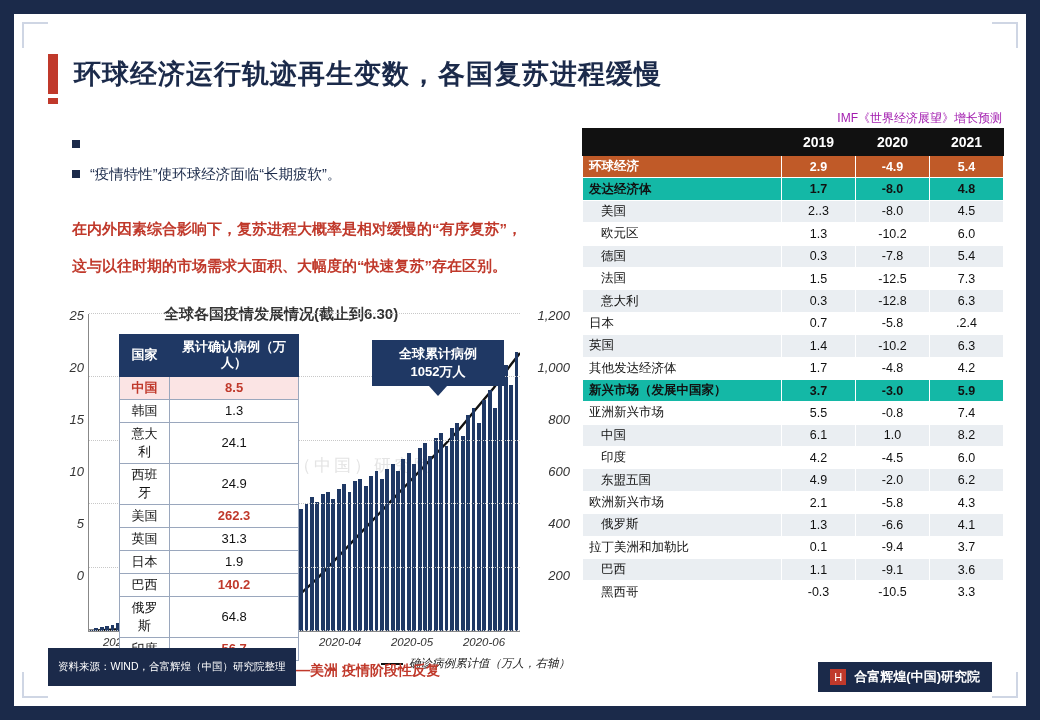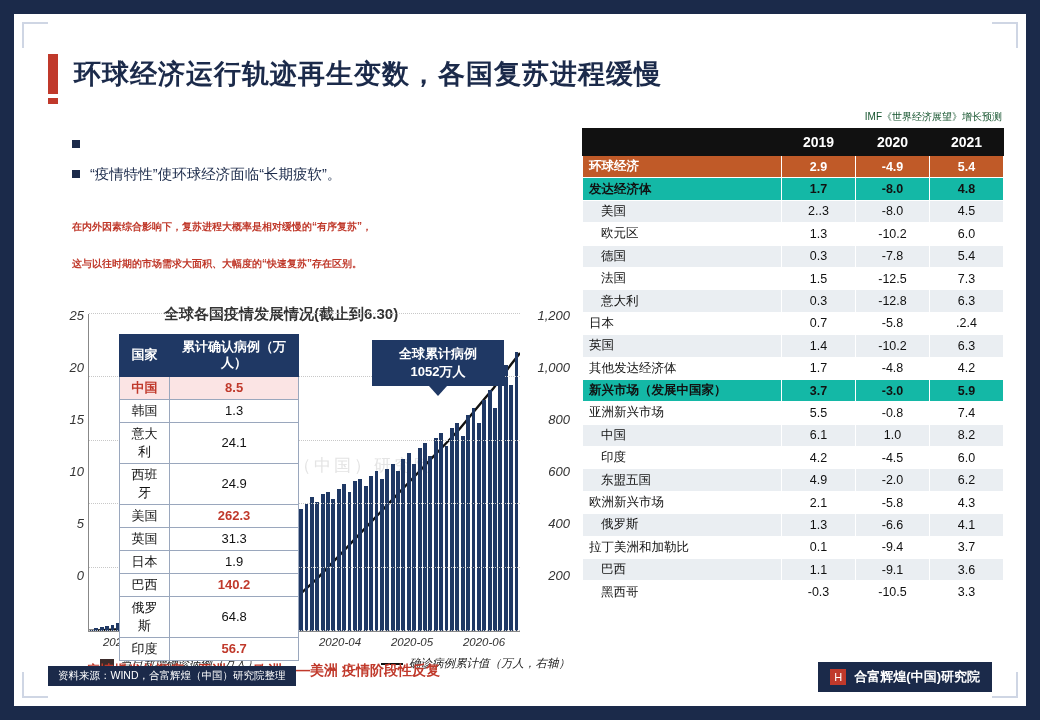--- a/index.html
+++ b/index.html
@@ -28,21 +28,21 @@
   .title-text {
     font-size:27px; font-weight:bold; color:#1b2a4a; letter-spacing:1px;
     white-space:nowrap;
   }
 
   .bullets { position:absolute; left:58px; top:120px; width:470px; }
   .bullet { display:flex; align-items:flex-start; margin-bottom:16px; }
   .bullet .sq { width:8px; height:8px; background:#1b2a4a; margin:6px 10px 0 0; flex:0 0 8px; }
   .bullet .txt { font-size:14.5px; color:#1b2a4a; line-height:1.4; }
 
-  .redline { position:absolute; left:58px; font-size:10px; font-weight:bold; color:#c0392b;text-align:right; }
+  .redline { position:absolute; left:58px; font-size:15px; font-weight:bold; color:#c0392b;text-align:right; }
   .rl1 { top:206px; }
   .rl2 { top:243px; }
 
   .chart-title {
     position:absolute; left:150px; top:291px; font-size:15px; font-weight:bold; color:#333;
   }
 
   
   .chart-wrap { position:absolute; left:36px; top:288px; width:520px; height:360px;font-style:italic; }
   .ylabels { position:absolute; left:0; top:8px; width:34px; text-align:right; font-size:13px; color:#333; }
@@ -92,21 +92,21 @@
     content:""; position:absolute; left:50%; bottom:-10px; margin-left:-9px;
     border-left:9px solid transparent; border-right:9px solid transparent; border-top:10px solid #1f3864;
   }
 
   .order-note {
     position:absolute; left:72px; top:648px; font-size:14px; font-weight:bold; color:#c0392b;
     white-space:nowrap;
   }
 
   
-  .imf-cap { position:absolute; right:24px; top:96px; font-size:10px; color:#14532d; }
+  .imf-cap { position:absolute; right:24px; top:96px; font-size:12px; color:#a21caf; }
   .imf {
     position:absolute; left:568px; top:114px; width:422px;
     border-collapse:collapse; font-size:12.5px;
   }
   .imf th {
     background:#111111; color:#ffffff; font-weight:bold; font-size:14px;
     padding:5px 4px; text-align:center; border:1px solid #111;
   }
   .imf th.blank { background:#111; }
   .imf td { border:1px solid #ffffff; padding:2px 6px; height:22.4px; color:#111; }
@@ -119,21 +119,21 @@
 
   .watermark {
     position:absolute; color:#e4e4e4; font-size:17px; letter-spacing:3px; white-space:nowrap;
     pointer-events:none;
   }
   .wm1 { left:200px; top:440px; }
   .wm2 { left:700px; top:345px; }
 
   .source {
     position:absolute; left:34px; bottom:20px;
-    background:#1b2a4a; color:#fff; font-size:10.5px; padding:3px 10px; white-space:nowrap;
+    background:#1b2a4a; color:#fff; font-size:10.5px; padding:12px 10px; white-space:nowrap;
   }
   .brand {
     position:absolute; right:34px; bottom:14px; display:flex; align-items:center;
     background:#1b2a4a; padding:6px 12px;
   }
   .brand .mk { width:16px; height:16px; background:#c0392b; color:#fff; font-size:11px;
     display:flex; align-items:center; justify-content:center; margin-right:8px; }
   .brand .bt { color:#fff; font-size:13px; font-weight:bold; white-space:nowrap; }
 </style>
 </head>

